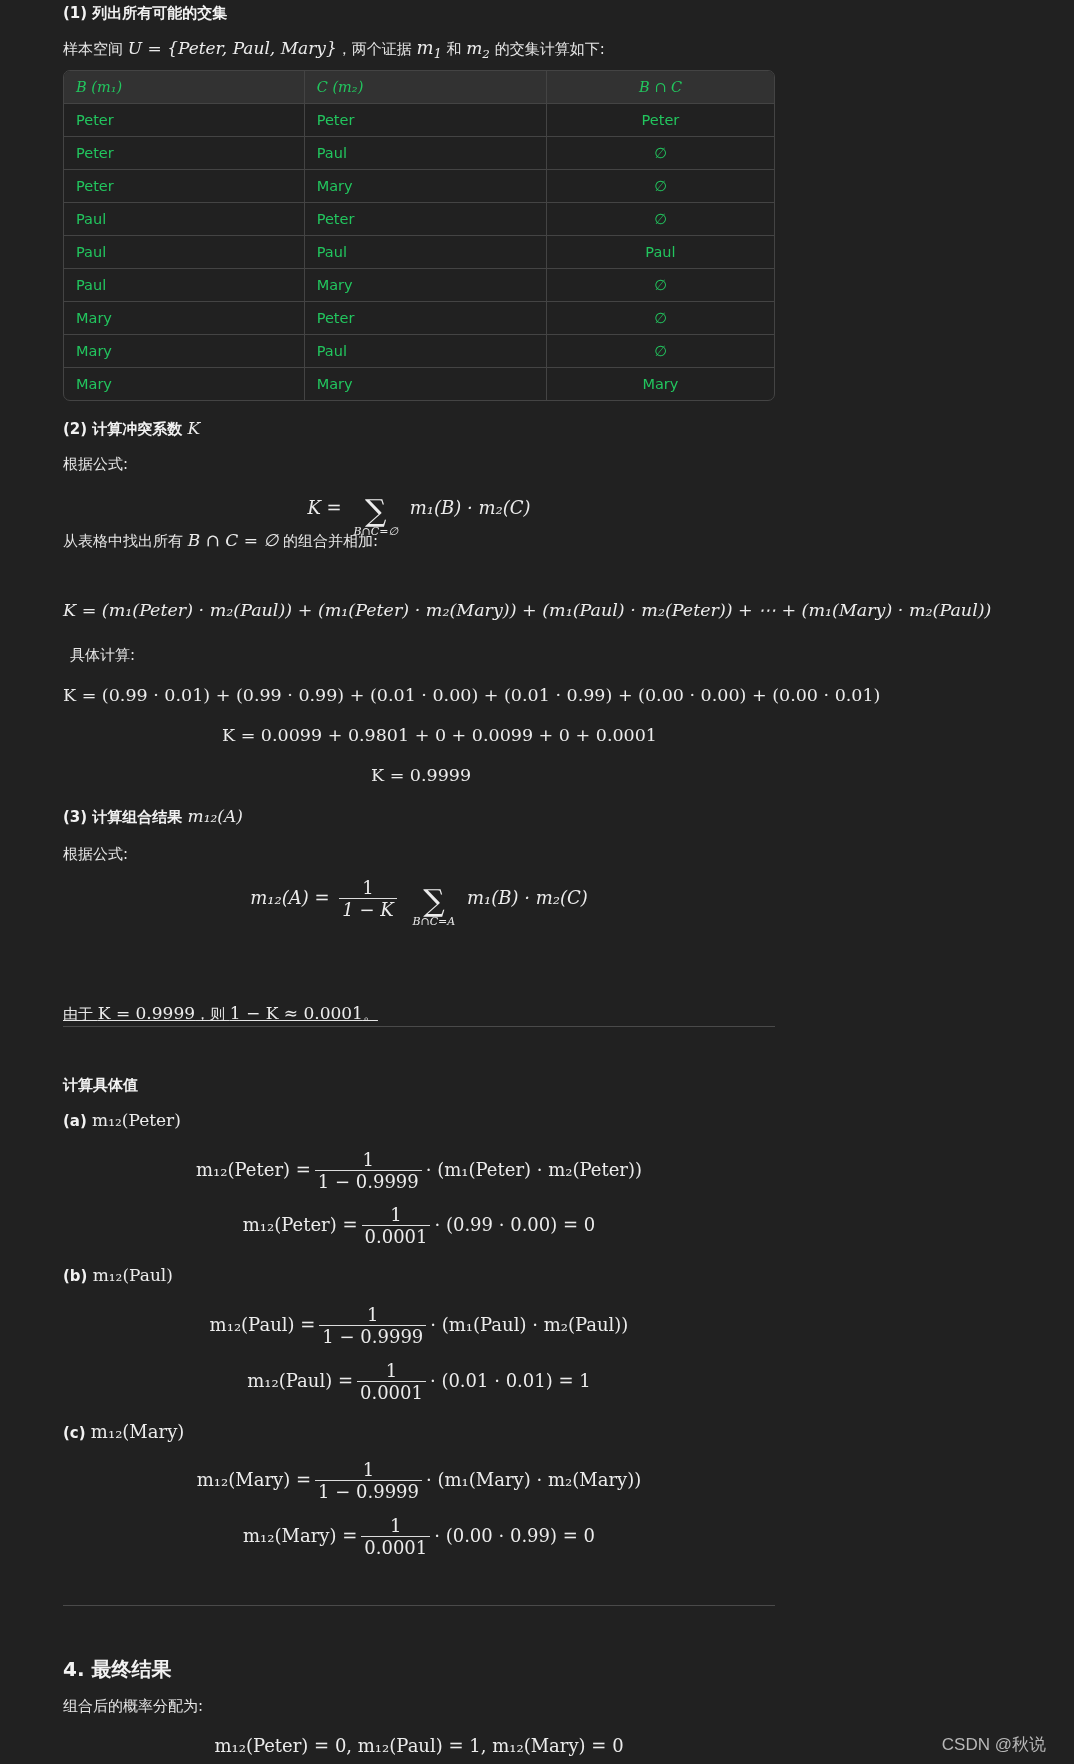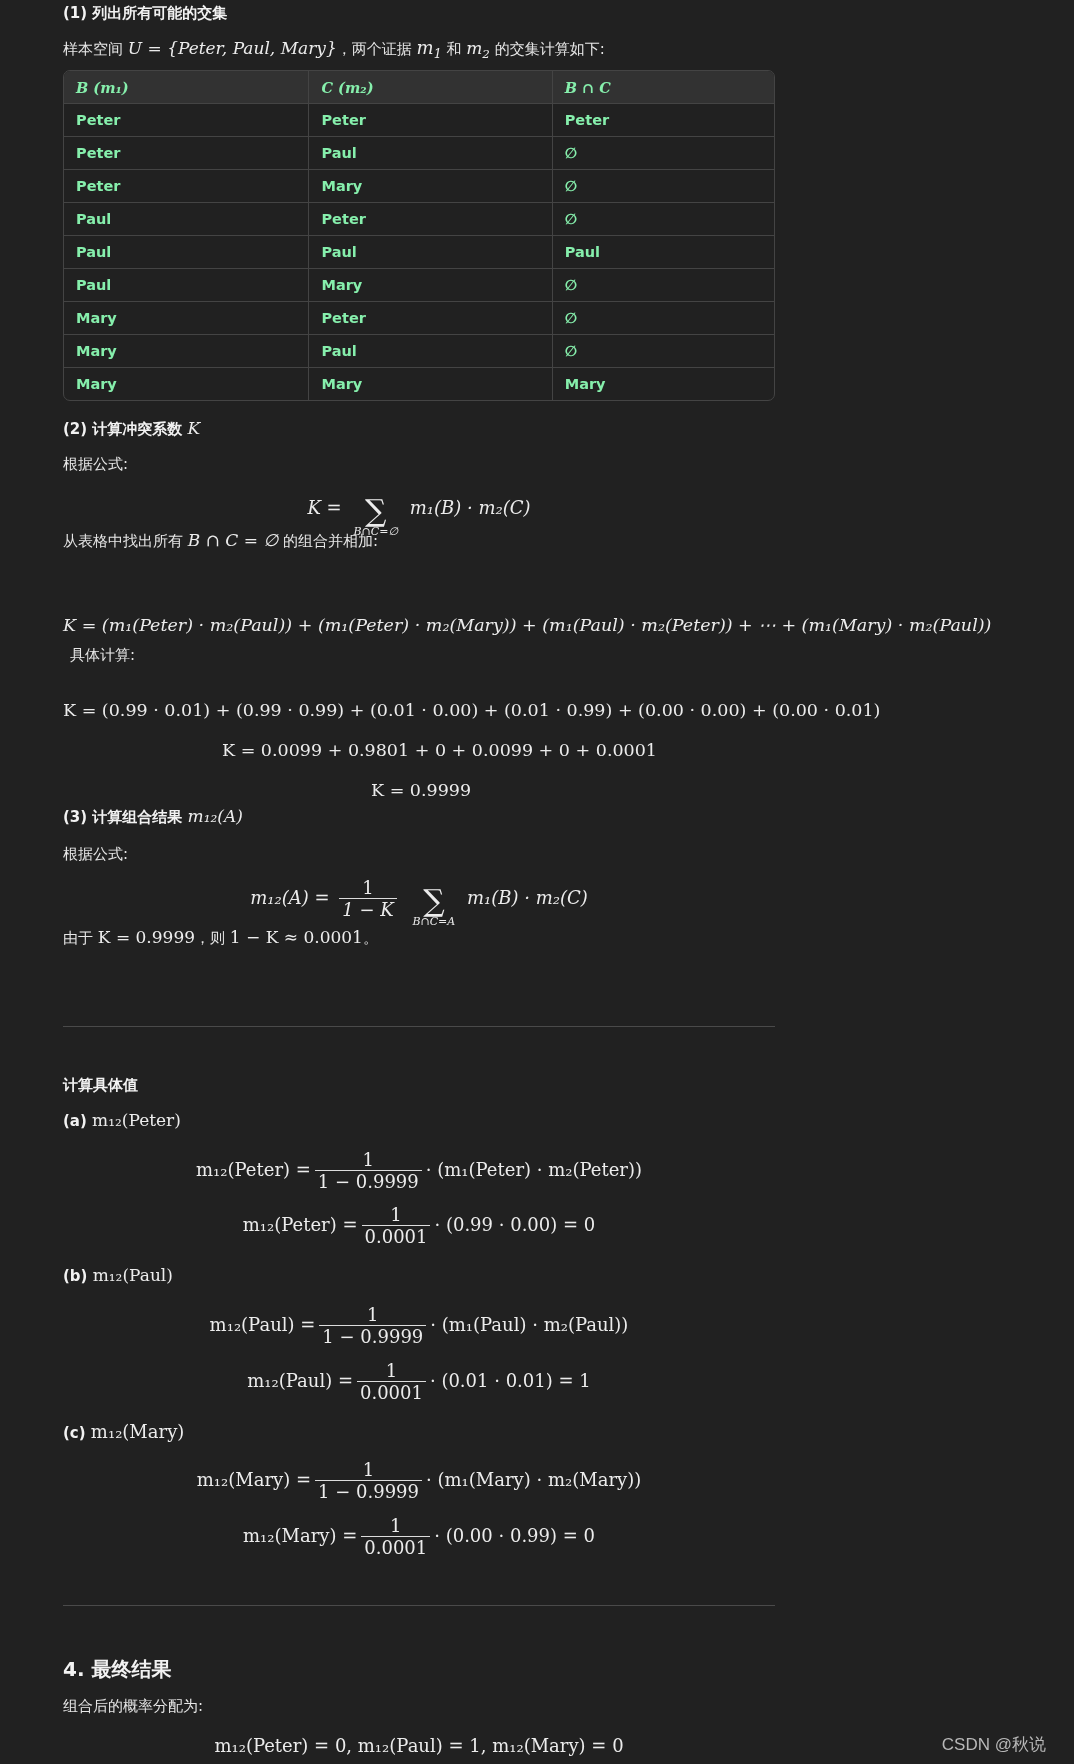--- a/index.html
+++ b/index.html
@@ -10,36 +10,36 @@
     font-size:15px;
   }
   .abs { position:absolute; }
   .h { font-weight:bold; font-size:15px; color:#f2f2f2; white-space:nowrap; }
   .h4 { font-weight:bold; font-size:20px; color:#f2f2f2; white-space:nowrap; }
   .p { font-size:15px; color:#e6e6e6; white-space:nowrap; }
   .m { font-family:"DejaVu Serif", "Liberation Serif", serif; font-size:18px; color:#ececec;text-align:right; }
   .mi { font-family:"DejaVu Serif", "Liberation Serif", serif; font-style:italic; }
   .mr { font-family:"DejaVu Serif", "Liberation Serif", serif; font-style:normal; }
   .disp { position:absolute; left:63px; width:712px; text-align:center; white-space:nowrap; }
-  .disp-left { position:absolute; white-space:nowrap;margin-top:15px; }
+  .disp-left { position:absolute; white-space:nowrap; }
   sub { font-size:0.7em; vertical-align:-0.3em; line-height:0; }
   table.grid {
     position:absolute; left:63px; top:70px; width:712px;
     border-collapse:separate; border-spacing:0;
     border:1px solid #444; border-radius:7px; overflow:hidden;
     font-size:14.5px;
   }
   table.grid th, table.grid td {
     text-align:left; padding:0 12px; height:32px;
     border-right:1px solid #444; border-bottom:1px solid #444;
-    color:#86efac; font-weight:bold;
+    color:#22c55e; font-weight:normal;
   }
   table.grid th { background:#323232; height:32px; }
   table.grid tr:last-child td { border-bottom:none; }
-  table.grid th:last-child, table.grid td:last-child { border-right:none; }
+  table.grid th:last-child, table.grid td:last-child { border-right:none;text-align:center; }
   .frac { display:inline-flex; flex-direction:column; align-items:center; vertical-align:middle; margin:0 4px; }
   .frac .num { padding:0 3px; line-height:1.1; }
   .frac .den { border-top:1px solid #ddd; padding:1px 3px 0; line-height:1.1; }
   .sum { display:inline-flex; flex-direction:column; align-items:center; vertical-align:middle; margin:0 6px; position:relative; top:8px; }
   .sum .sig { font-size:30px; line-height:30px; font-family:"DejaVu Serif", serif; }
   .sum .lim { font-size:11px; font-style:italic; line-height:12px; font-family:"DejaVu Serif", serif; }
   .hr { position:absolute; left:63px; width:712px; height:1px; background:#4a4a4a; }
   .watermark { position:absolute; right:28px; top:1733px; font-size:17px; color:#b8b8b8; font-family:"Liberation Sans", sans-serif; }
 </style>
 </head>
@@ -145,21 +145,21 @@
       <span class="num">1</span>
       <span class="den mi">1 − K</span>
     </span>
   <span class="sum">
       <span class="sig">∑</span>
       <span class="lim">B∩C=A</span>
     </span>
   <span>m₁(B) · m₂(C)</span>
 </div>
 
-<div class="abs p" style="left:63px; top:927px;">
+<div class="abs p" style="left:63px; top:1003px;text-decoration:underline;">
   <span>由于 </span><span class="m" style="font-size:17px;">K = 0.9999</span><span>，则 </span><span class="m" style="font-size:17px;">1 − K ≈ 0.0001</span><span>。</span>
 </div>
 
 <div class="hr" style="top:1026px;"></div>
 
 <div class="abs h" style="left:63px; top:1076px;">计算具体值</div>
 
 <div class="abs h" style="left:63px; top:1110px;">
   <span>(a)</span> <span class="m" style="font-size:17px; font-weight:normal;">m₁₂(Peter)</span>
 </div>

